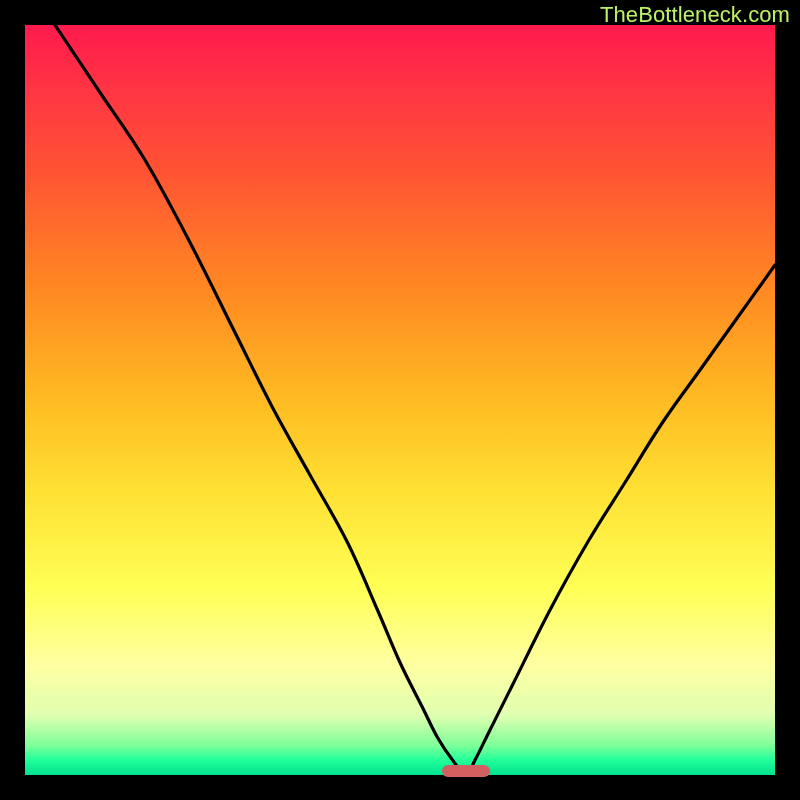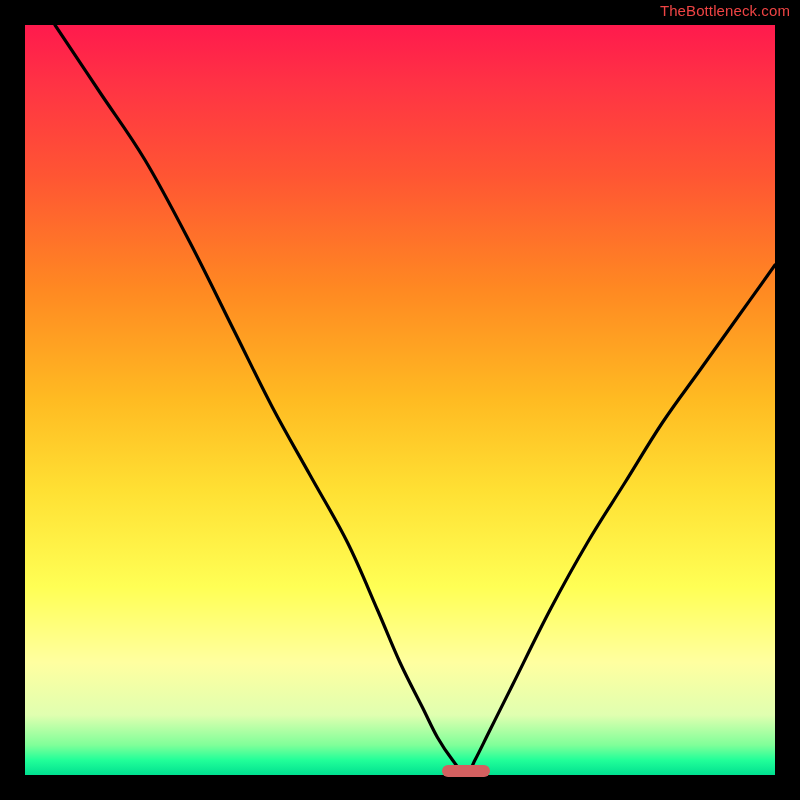--- a/index.html
+++ b/index.html
@@ -50,23 +50,23 @@
   .marker {
     position: absolute;
     height: 12px;
     border-radius: 6px;
     background: #d36060;
   }
   .watermark {
     position: absolute;
     top: 2px;
     right: 10px;
-    color: #ef4444;
+    color: #bef264;
     font-family: Arial, Helvetica, sans-serif;
-    font-size: 15px;
+    font-size: 22px;
     font-weight: 500;
     letter-spacing: 0.1px;
   }
 </style>
 </head>
 <body>
 
 <div class="frame">
   <div class="plot-area"></div>
 

